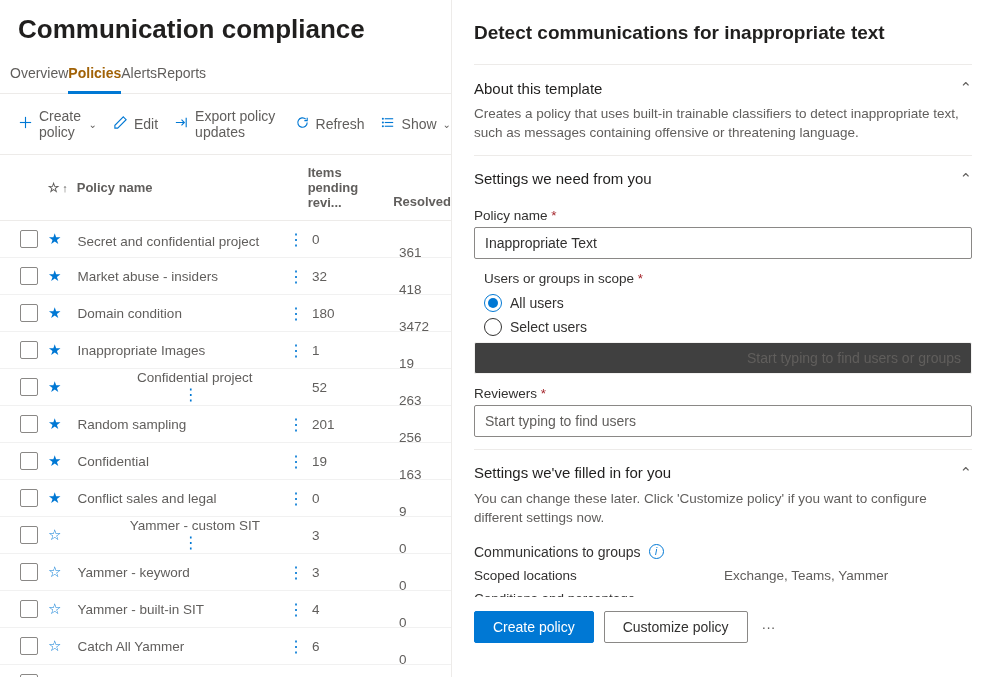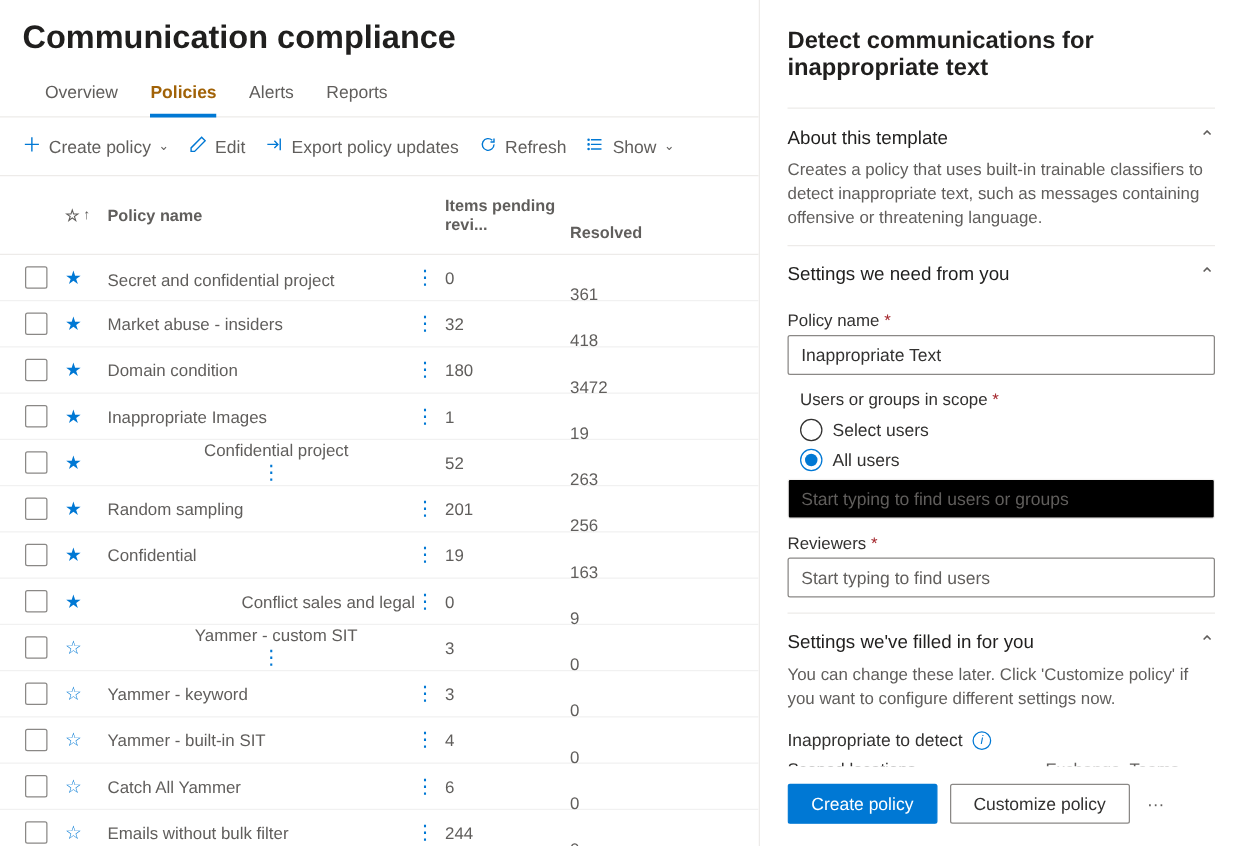--- a/index.html
+++ b/index.html
@@ -7,43 +7,42 @@
     font-family: "Segoe UI", -apple-system, sans-serif;
     font-size: 14px;
     color: #323130;
     background: #fff;
     width: 1000px;
     height: 677px;
     overflow: hidden;
     display: flex;
   }
   .left-panel {
-    width: 608px;
+    width: 452px;
     height: 100%;
     border-right: 1px solid #edebe9;
     position: relative;
     overflow: hidden;
   }
   .right-panel {
     flex: 1;
     height: 100%;
-    padding: 22px 28px 0 22px;
+    padding: 22px 28px 16px 22px;
     overflow-y: auto;
     position: relative;
   }
   .page-title {
     font-size: 26px;
     font-weight: 600;
     color: #201f1e;
     padding: 14px 0 10px 18px;
   }
   .tabs {
     display: flex;
-    gap: 26px;
-    padding: 6px 0 0 36px;
+    padding: 6px 0 0 10px;
     border-bottom: 1px solid #edebe9;
   }
   .tab {
     padding: 4px 0 10px 0;
     font-size: 14px;
     color: #605e5c;
     cursor: pointer;
     border-bottom: 3px solid transparent;
     margin-bottom: -1px;
   }
@@ -137,21 +136,21 @@
     width: 100%;
     height: 32px;
     border: 1px solid #8a8886;
     border-radius: 2px;
     padding: 0 10px;
     font-size: 14px;
     color: #323130;
     font-family: inherit;
   }
   .text-input::placeholder { color: #605e5c; }
-  .text-input.disabled { background: #000000; color: #a19f9d; border-color:#f3f2f1;}
+  .text-input.disabled { background: #404040; color: #a19f9d; border-color:#f3f2f1;text-align:right;}
   .radio-group { margin: 8px 0 6px 10px; }
   .radio-row {
     display: flex;
     align-items: center;
     gap: 8px;
     margin: 6px 0;
     font-size: 14px;
     color: #323130;
   }
   .radio {
@@ -377,21 +376,21 @@
         </div>
         <div class="col-pending">19</div>
         <div class="col-resolved">163</div>
       </div>
       <div class="row">
         <div class="col-check">
           <div class="checkbox"></div>
         </div>
         <div class="col-star"><span class="star">★</span></div>
         <div class="col-name" style="display:flex;align-items:center;">
-          <span style="flex:1;text-align:right;">Conflict sales and legal</span>
+          <span style="flex:1;">Conflict sales and legal</span>
           <span class="row-menu">⋮</span>
         </div>
         <div class="col-pending">0</div>
         <div class="col-resolved">9</div>
       </div>
       <div class="row">
         <div class="col-check">
           <div class="checkbox"></div>
         </div>
         <div class="col-star"><span class="star">☆</span></div>
@@ -474,46 +473,46 @@
       <span>Policy name</span> <span class="required">*</span>
     </label>
     <input class="text-input" value="Inappropriate Text" style="">
 
     <div style="margin-left:10px;">
       <label class="form-label">
         <span>Users or groups in scope</span> <span class="required">*</span>
       </label>
       <div class="radio-group" style="margin-left:0;">
         <div class="radio-row">
+          <div class="radio selected"></div>
+          <span>All users</span>
+        </div>
+        <div class="radio-row">
           <div class="radio"></div>
           <span>Select users</span>
-        </div>
-        <div class="radio-row">
-          <div class="radio selected"></div>
-          <span>All users</span>
         </div>
       </div>
     </div>
     <input class="text-input disabled" disabled="" placeholder="Start typing to find users or groups" style="">
 
     <label class="form-label">
       <span>Reviewers</span> <span class="required">*</span>
     </label>
     <input class="text-input" placeholder="Start typing to find users" style="">
   </div>
 
   <div class="section">
     <div class="section-header">
       <span>Settings we've filled in for you</span>
       <span class="chevron">⌃</span>
     </div>
     <div class="section-desc">You can change these later. Click 'Customize policy' if you want to configure different settings now.</div>
 
     <div class="subsection-title">
-      <span>Inappropriate to detect</span>
+      <span>Communications to groups</span>
       <span class="info-icon">i</span>
     </div>
     <div class="kv-row">
       <span class="k">Scoped locations</span>
       <span>Exchange, Teams, Yammer</span>
     </div>
     <div class="kv-row">
       <span class="k">Conditions and percentage</span>
     </div>
 

